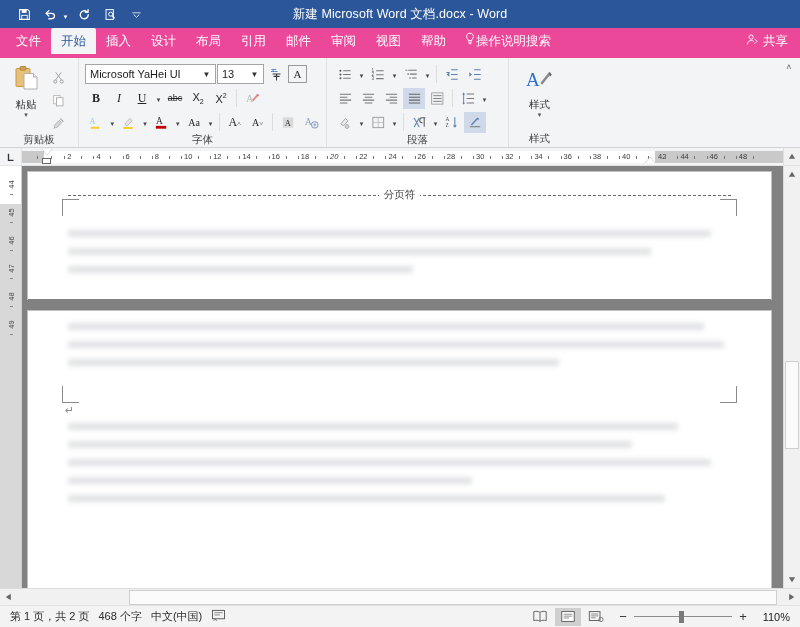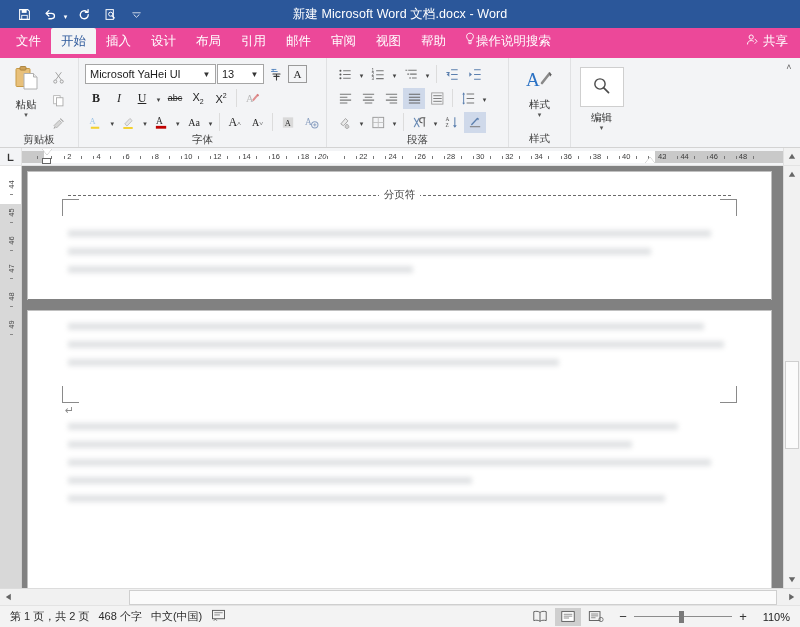--- a/index.html
+++ b/index.html
@@ -626,37 +626,20 @@
                 <path d="M24 5.2l2.8 2.2-1.8 2.3z" fill="#5e5e5e"></path>
               </svg>
           </span>
           <span class="big-lbl">样式</span>
           <span class="paste-caret">▾</span>
         </div>
       </div>
       <div class="rgroup-label">样式</div>
     </div>
 
-    <div class="rgroup g-edit">
-      <div class="rgroup-body" style="padding-top:6px; display:block;">
-        <div class="edit-box">
-          <span>
-            <svg width="19" height="19" viewBox="0 0 20 20">
-                <circle cx="8.4" cy="8.4" r="5.4" fill="none" stroke="#4b4b4b" stroke-width="1.5"></circle>
-                <path d="M12.4 12.4l5 5" stroke="#4b4b4b" stroke-width="1.8" stroke-linecap="round"></path>
-              </svg>
-          </span>
-        </div>
-        <div style="text-align:center;margin-top:0px;">
-          <span class="big-lbl">编辑</span>
-          <div class="paste-caret" style="text-align:center;">▾</div>
-        </div>
-      </div>
-      <div class="rgroup-label"></div>
-    </div>
 
     <div class="ribbon-collapse">˄</div>
   </div>
 
   <div class="rulerbar">
     <div class="tabstop-sel">
       <svg width="10" height="10" viewBox="0 0 12 12">
           <path d="M3 2v8h6" fill="none" stroke="#333" stroke-width="1.6"></path>
         </svg>
     </div>
@@ -684,21 +667,21 @@
           <div class="tickmark" style="left: 205.2px;"></div>
           <div class="tick" style="left: 220.4px;">14</div>
           <div class="tickmark" style="left: 217.4px;"></div>
           <div class="tickmark" style="left: 234.4px;"></div>
           <div class="tick" style="left: 249.6px;">16</div>
           <div class="tickmark" style="left: 246.6px;"></div>
           <div class="tickmark" style="left: 263.6px;"></div>
           <div class="tick" style="left: 278.8px;">18</div>
           <div class="tickmark" style="left: 275.8px;"></div>
           <div class="tickmark" style="left: 292.8px;"></div>
-          <div class="tick" style="left: 296px; font-style: italic;">20</div>
+          <div class="tick" style="left: 308px; font-style: italic;">20</div>
           <div class="tickmark" style="left: 305px;"></div>
           <div class="tickmark" style="left: 322px;"></div>
           <div class="tick" style="left: 337.2px;">22</div>
           <div class="tickmark" style="left: 334.2px;"></div>
           <div class="tickmark" style="left: 351.2px;"></div>
           <div class="tick" style="left: 366.4px;">24</div>
           <div class="tickmark" style="left: 363.4px;"></div>
           <div class="tickmark" style="left: 380.4px;"></div>
           <div class="tick" style="left: 395.6px;">26</div>
           <div class="tickmark" style="left: 392.6px;"></div>

